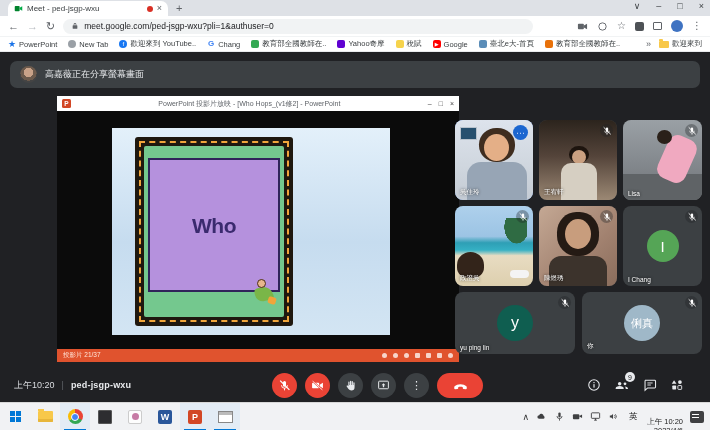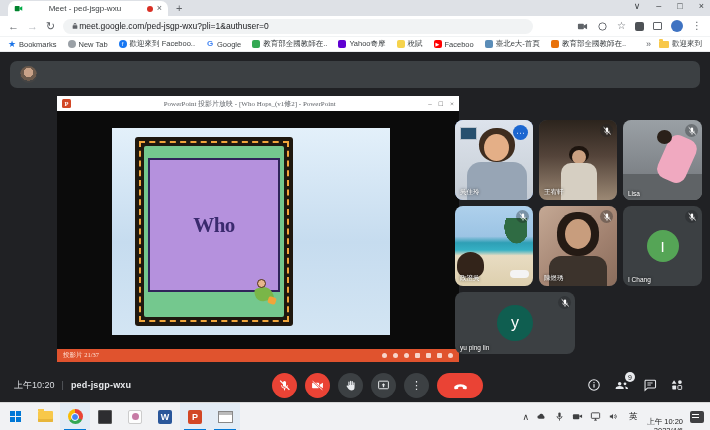--- a/index.html
+++ b/index.html
@@ -2,31 +2,31 @@
 <html><head>
 <meta charset="utf-8">
 <style>
   *{margin:0;padding:0;box-sizing:border-box;}
   html,body{width:710px;height:430px;overflow:hidden;}
   body{font-family:"Liberation Sans","DejaVu Sans",sans-serif;background:#202124;position:relative;}
   .screen{position:absolute;inset:0;}
 
   
   .chrome{position:absolute;top:0;left:0;right:0;height:52px;background:#fff;}
-  .tabstrip{height:16px;background:#dee1e6;display:flex;align-items:flex-end;position:relative;text-align:center;}
+  .tabstrip{height:16px;background:#dee1e6;display:flex;align-items:flex-end;position:relative;}
   .tab{margin-left:8px;height:15px;width:160px;background:#fff;border-radius:7px 7px 0 0;display:flex;align-items:center;padding:0 6px;gap:4px;}
   .tab-title{font-size:8px;color:#3c4043;white-space:nowrap;overflow:hidden;flex:1;}
   .recdot{width:6px;height:6px;border-radius:50%;background:#d93025;flex:none;}
   .tclose{font-size:9px;color:#5f6368;line-height:1;}
   .newtab{font-size:11px;color:#5f6368;margin-left:8px;margin-bottom:2px;}
   .wctrls{position:absolute;right:6px;top:1px;display:flex;gap:16px;font-size:9px;color:#3c4043;}
   .toolbar{height:21px;display:flex;align-items:center;padding:0 8px;gap:8px;border-bottom:1px solid #f1f3f4;}
   .navg{font-size:11px;color:#5f6368;line-height:1;}
   .navg.dim{color:#b6babf;}
-  .omnibox{flex:1;height:15px;background:#f1f3f4;border-radius:8px;display:flex;align-items:center;padding:0 8px;max-width:470px;}
+  .omnibox{flex:1;height:15px;background:#f1f3f4;border-radius:8px;display:flex;align-items:center;padding:0 8px;gap:5px;max-width:470px;}
   .url{font-size:8.5px;color:#202124;white-space:nowrap;overflow:hidden;}
   .tb-icons{display:flex;align-items:center;gap:9px;margin-left:auto;}
   .tb-icons .g{font-size:10px;color:#5f6368;line-height:1;}
   .pinext{width:9px;height:9px;border-radius:2px;background:#4e5256;}
   .sidep{width:9px;height:8px;border:1.5px solid #5f6368;border-radius:1px;}
   .avatarc{width:12px;height:12px;border-radius:50%;background:#3f73c2;}
   .bookbar{height:15px;display:flex;align-items:center;padding:0 8px;gap:11px;border-bottom:1px solid #e8eaed;}
   .bm{display:flex;align-items:center;gap:3px;}
   .bm span.lbl{font-size:7.5px;color:#3c4043;white-space:nowrap;}
   .fav{width:8px;height:8px;border-radius:2px;flex:none;display:flex;align-items:center;justify-content:center;font-size:6px;color:#fff;line-height:1;}
@@ -45,21 +45,21 @@
   .foldr{width:10px;height:7px;background:#f8c84a;border-radius:1px;position:relative;}
   .foldr::before{content:"";position:absolute;top:-2px;left:0;width:4px;height:2px;background:#f8c84a;border-radius:1px 1px 0 0;}
 
   
   .meet{position:absolute;top:52px;left:0;right:0;height:350px;background:#202124;}
   .banner{position:absolute;left:10px;right:10px;top:9px;height:27px;background:#3c4043;border-radius:7px;display:flex;align-items:center;padding:0 10px;gap:8px;}
   .banner .bav{width:17px;height:17px;border-radius:50%;background:radial-gradient(circle at 50% 38%,#c9a288 0 34%,#6c5a4c 35% 60%,#444 61%);}
   .banner .btxt{font-size:9px;color:#e8eaed;}
 
   
-  .ppt{position:absolute;left:57px;top:44px;width:402px;height:266px;background:#000;font-family:Liberation Serif, serif;}
+  .ppt{position:absolute;left:57px;top:44px;width:402px;height:266px;background:#000;}
   .ppt-title{height:15px;background:#fff;display:flex;align-items:center;padding:0 5px;gap:5px;}
   .pptfav{width:9px;height:9px;background:#d24726;border-radius:1.5px;color:#fff;font-size:6.5px;font-weight:bold;display:flex;align-items:center;justify-content:center;}
   .ppt-title .t{flex:1;text-align:center;font-size:7px;color:#5f6368;white-space:nowrap;overflow:hidden;}
   .pptc{display:flex;gap:7px;font-size:7px;color:#444;}
   .ppt-body{position:relative;height:238px;background:#0b0b0b;overflow:hidden;}
   .photo{position:absolute;left:55px;top:17px;width:278px;height:207px;background:linear-gradient(180deg,#e3f0fa 0%,#c6dcef 55%,#d3e5f3 100%);}
   .poster{position:absolute;left:23px;top:9px;width:158px;height:189px;background:#1f180f;outline:2px dashed #f0a53a;outline-offset:-6px;border-radius:3px;}
   .poster-green{position:absolute;inset:9px;background:#74c88e;border-radius:2px;}
   .poster-purple{position:absolute;left:13px;right:13px;top:21px;bottom:34px;background:#b591dd;border:2px solid #30245a;display:flex;flex-direction:column;align-items:center;justify-content:center;gap:2px;}
   .pline{font-size:21px;font-weight:bold;color:#3a2a6e;line-height:1;letter-spacing:-.5px;}
@@ -198,49 +198,49 @@
         <span class="g">☆</span>
         <span class="pinext"></span>
         <span class="sidep"></span>
         <span class="avatarc"></span>
         <span class="g">⋮</span>
       </div>
     </div>
     <div class="bookbar">
       <div class="bm">
           <span class="fav star">★</span>
-          <span class="lbl">Bookmarks</span>
+          <span class="lbl">PowerPoint</span>
         </div>
       <div class="bm">
           <span class="fav globe"></span>
           <span class="lbl">New Tab</span>
         </div>
       <div class="bm">
           <span class="fav fb">f</span>
-          <span class="lbl">歡迎來到 Faceboo..</span>
+          <span class="lbl">歡迎來到 YouTube..</span>
         </div>
       <div class="bm">
           <span class="fav gg">G</span>
-          <span class="lbl">Google</span>
+          <span class="lbl">Chang</span>
         </div>
       <div class="bm">
           <span class="fav grn"></span>
           <span class="lbl">教育部全國教師在..</span>
         </div>
       <div class="bm">
           <span class="fav yh"></span>
           <span class="lbl">Yahoo奇摩</span>
         </div>
       <div class="bm">
           <span class="fav yl"></span>
           <span class="lbl">稅賦</span>
         </div>
       <div class="bm">
           <span class="fav yt">▶</span>
-          <span class="lbl">Faceboo</span>
+          <span class="lbl">Google</span>
         </div>
       <div class="bm">
           <span class="fav tp"></span>
           <span class="lbl">臺北e大-首頁</span>
         </div>
       <div class="bm">
           <span class="fav edu"></span>
           <span class="lbl">教育部全國教師在..</span>
         </div>
       <div class="bm-ovf">
@@ -250,20 +250,21 @@
             <span class="lbl">歡迎來到</span>
           </div>
       </div>
     </div>
   </div>
 
   <div class="meet">
 
     <div class="banner">
       <span class="bav"></span>
+      <span class="btxt">高嘉薇正在分享螢幕畫面</span>
     </div>
 
     <div class="ppt">
       <div class="ppt-title">
         <span class="pptfav">P</span>
         <span class="t">PowerPoint 投影片放映 - [Who Hops_(v1修2] - PowerPoint</span>
         <div class="pptc">
           <span>–</span>
           <span>□</span>
           <span>×</span>
@@ -398,20 +399,34 @@
           </div>
           <div class="mute">
               <svg class="micoff-svg" viewBox="0 0 24 24" width="10" height="10">
                 <rect x="9.2" y="3.5" width="5.6" height="11" rx="2.8" fill="#fff"></rect>
                 <path d="M6.5 11.5a5.5 5.5 0 0 0 11 0" fill="none" stroke="#fff" stroke-width="1.6"></path>
                 <path d="M12 17v4" stroke="#fff" stroke-width="1.6"></path>
                 <path d="M4 3l17 17" stroke="#fff" stroke-width="2.2"></path>
               </svg>
             </div>
           <span class="tname">yu ping lin</span>
+        </div>
+        <div class="tile">
+          <div class="avtile">
+            <span class="avc bluegray">俐真</span>
+          </div>
+          <div class="mute">
+              <svg class="micoff-svg" viewBox="0 0 24 24" width="10" height="10">
+                <rect x="9.2" y="3.5" width="5.6" height="11" rx="2.8" fill="#fff"></rect>
+                <path d="M6.5 11.5a5.5 5.5 0 0 0 11 0" fill="none" stroke="#fff" stroke-width="1.6"></path>
+                <path d="M12 17v4" stroke="#fff" stroke-width="1.6"></path>
+                <path d="M4 3l17 17" stroke="#fff" stroke-width="2.2"></path>
+              </svg>
+            </div>
+          <span class="tname">你</span>
         </div>
       </div>
     </div>
 
     <div class="mbar">
       <div class="mleft">
         <span class="mtime">上午10:20</span>
         <span class="mpipe">|</span>
         <span class="mcode">ped-jsgp-wxu</span>
       </div>

